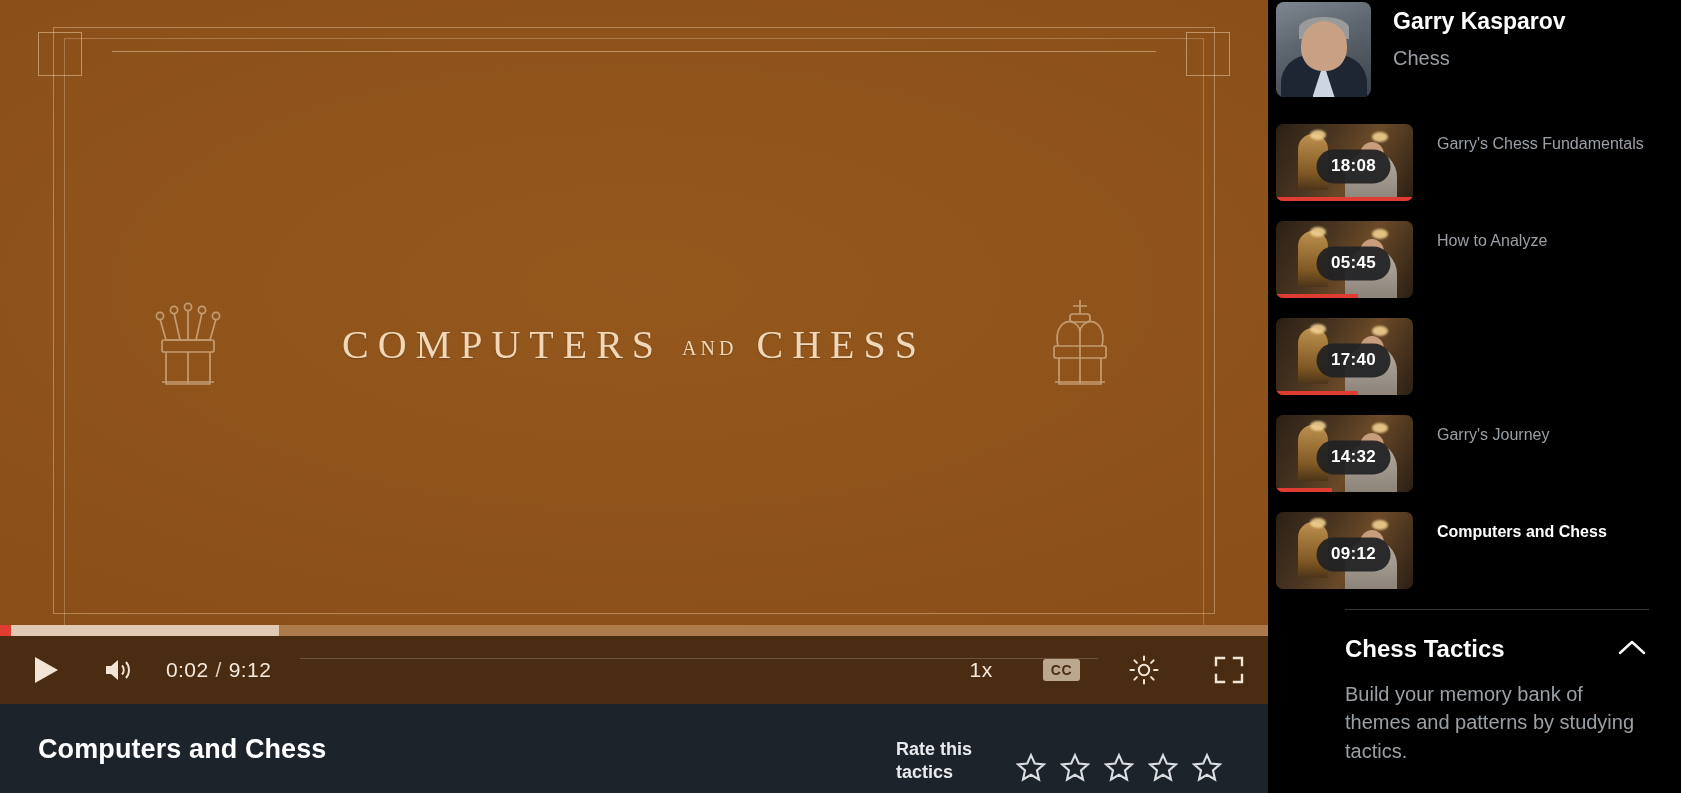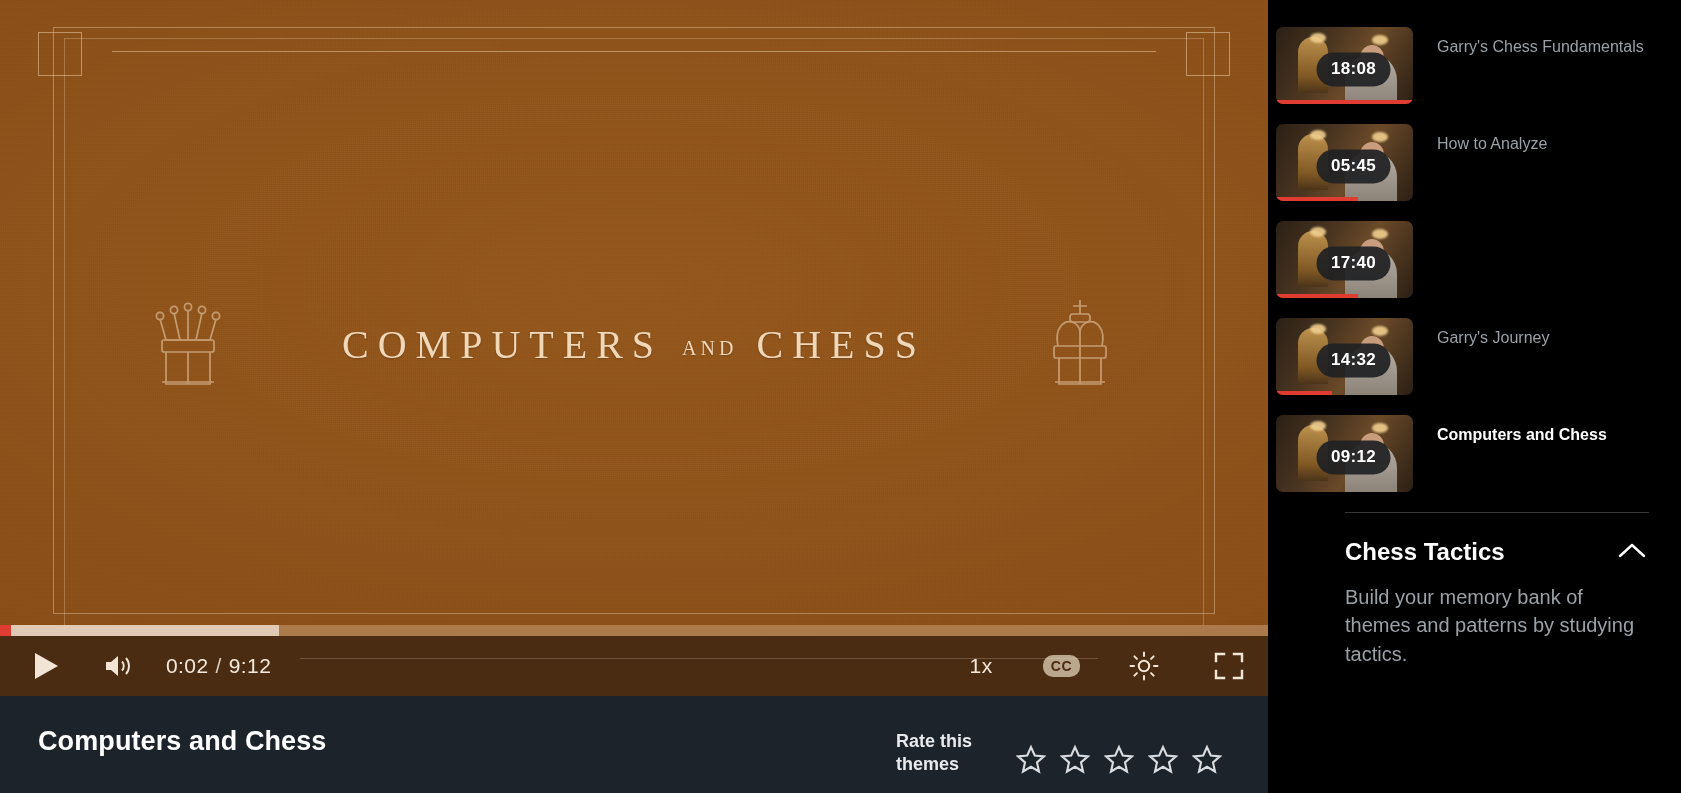--- a/index.html
+++ b/index.html
@@ -89,21 +89,21 @@
   }
   .scrub-played {
     position:absolute; left:0; top:0; height:100%;
     width: 0.9%;
     background: #e03c31;
   }
 
   
   .controls {
     position:relative;
-    width:1268px; height:60px;
+    width:1268px; height:68px;
     background:#4a2c12;
     display:flex; align-items:center;
     padding: 0 22px 0 26px;
     color:#f2e5d6;
   }
   .ctl-divider {
     position:absolute; left:300px; right:170px; top:22px; height:0;
     border-top:1px solid rgba(242,229,214,.22);
   }
   .ctl-btn {
@@ -117,21 +117,21 @@
     font-size:21px; color:#f4e9dc; letter-spacing:.4px;
     font-family:"Liberation Sans", sans-serif;
     white-space:nowrap;
   }
   .time-readout .sep { opacity:.85; margin:0 7px; }
   .ctl-spacer { flex:1; }
   .speed-btn { font-size:21px; color:#f4e9dc; margin-right:50px; letter-spacing:.5px; }
   .cc-btn {
     font-size:14px; font-weight:700; letter-spacing:.5px;
     background:rgba(231,213,190,.72); color:#4a2c12;
-    border-radius:10px; padding:3px 8px; margin-right:48px;
+    border-radius:3px; padding:3px 8px; margin-right:48px;
   }
   .gear-btn { width:32px; height:32px; margin-right:52px; }
   .fs-btn { width:34px; height:34px; }
 
   
   .meta-bar {
     position:relative;
     width:1268px; height:97px;
     background:#1d232b;
     display:flex; align-items:flex-start;
@@ -365,21 +365,21 @@
           <path d="M28 19 V26 H20"></path>
             <path d="M10 26 H2 V19"></path>
         </svg>
       </button>
     </div>
 
     <div class="meta-bar">
       <div class="video-title">Computers and Chess</div>
       <div class="meta-spacer"></div>
       <div class="rate-block">
-        <div class="rate-label">Rate this themes</div>
+        <div class="rate-label">Rate this tactics</div>
         <div class="stars">
           <svg class="star" viewBox="0 0 24 24" fill="none" stroke="#dadce0" stroke-width="1.7">
               <polygon points="12,2.5 15,9.2 22.3,9.9 16.8,14.8 18.4,22 12,18.2 5.6,22 7.2,14.8 1.7,9.9 9,9.2"></polygon>
             </svg>
           <svg class="star" viewBox="0 0 24 24" fill="none" stroke="#dadce0" stroke-width="1.7">
               <polygon points="12,2.5 15,9.2 22.3,9.9 16.8,14.8 18.4,22 12,18.2 5.6,22 7.2,14.8 1.7,9.9 9,9.2"></polygon>
             </svg>
           <svg class="star" viewBox="0 0 24 24" fill="none" stroke="#dadce0" stroke-width="1.7">
               <polygon points="12,2.5 15,9.2 22.3,9.9 16.8,14.8 18.4,22 12,18.2 5.6,22 7.2,14.8 1.7,9.9 9,9.2"></polygon>
             </svg>
@@ -389,20 +389,32 @@
           <svg class="star" viewBox="0 0 24 24" fill="none" stroke="#dadce0" stroke-width="1.7">
               <polygon points="12,2.5 15,9.2 22.3,9.9 16.8,14.8 18.4,22 12,18.2 5.6,22 7.2,14.8 1.7,9.9 9,9.2"></polygon>
             </svg>
         </div>
       </div>
     </div>
   </div>
 
   <div class="sidebar">
 
+    <div class="instructor">
+      <div class="instructor-avatar">
+        <div class="avatar-body"></div>
+        <div class="avatar-shirt"></div>
+        <div class="avatar-hair"></div>
+        <div class="avatar-face"></div>
+      </div>
+      <div class="instructor-info">
+        <div class="instructor-name">Garry Kasparov</div>
+        <div class="instructor-subject">Chess</div>
+      </div>
+    </div>
 
     <div class="lesson-list">
 
       <div class="lesson">
         <div class="thumb">
           <div class="arch"></div>
           <div class="lamp l1"></div>
           <div class="lamp l2"></div>
           <div class="person"></div>
           <div class="person-head"></div>

